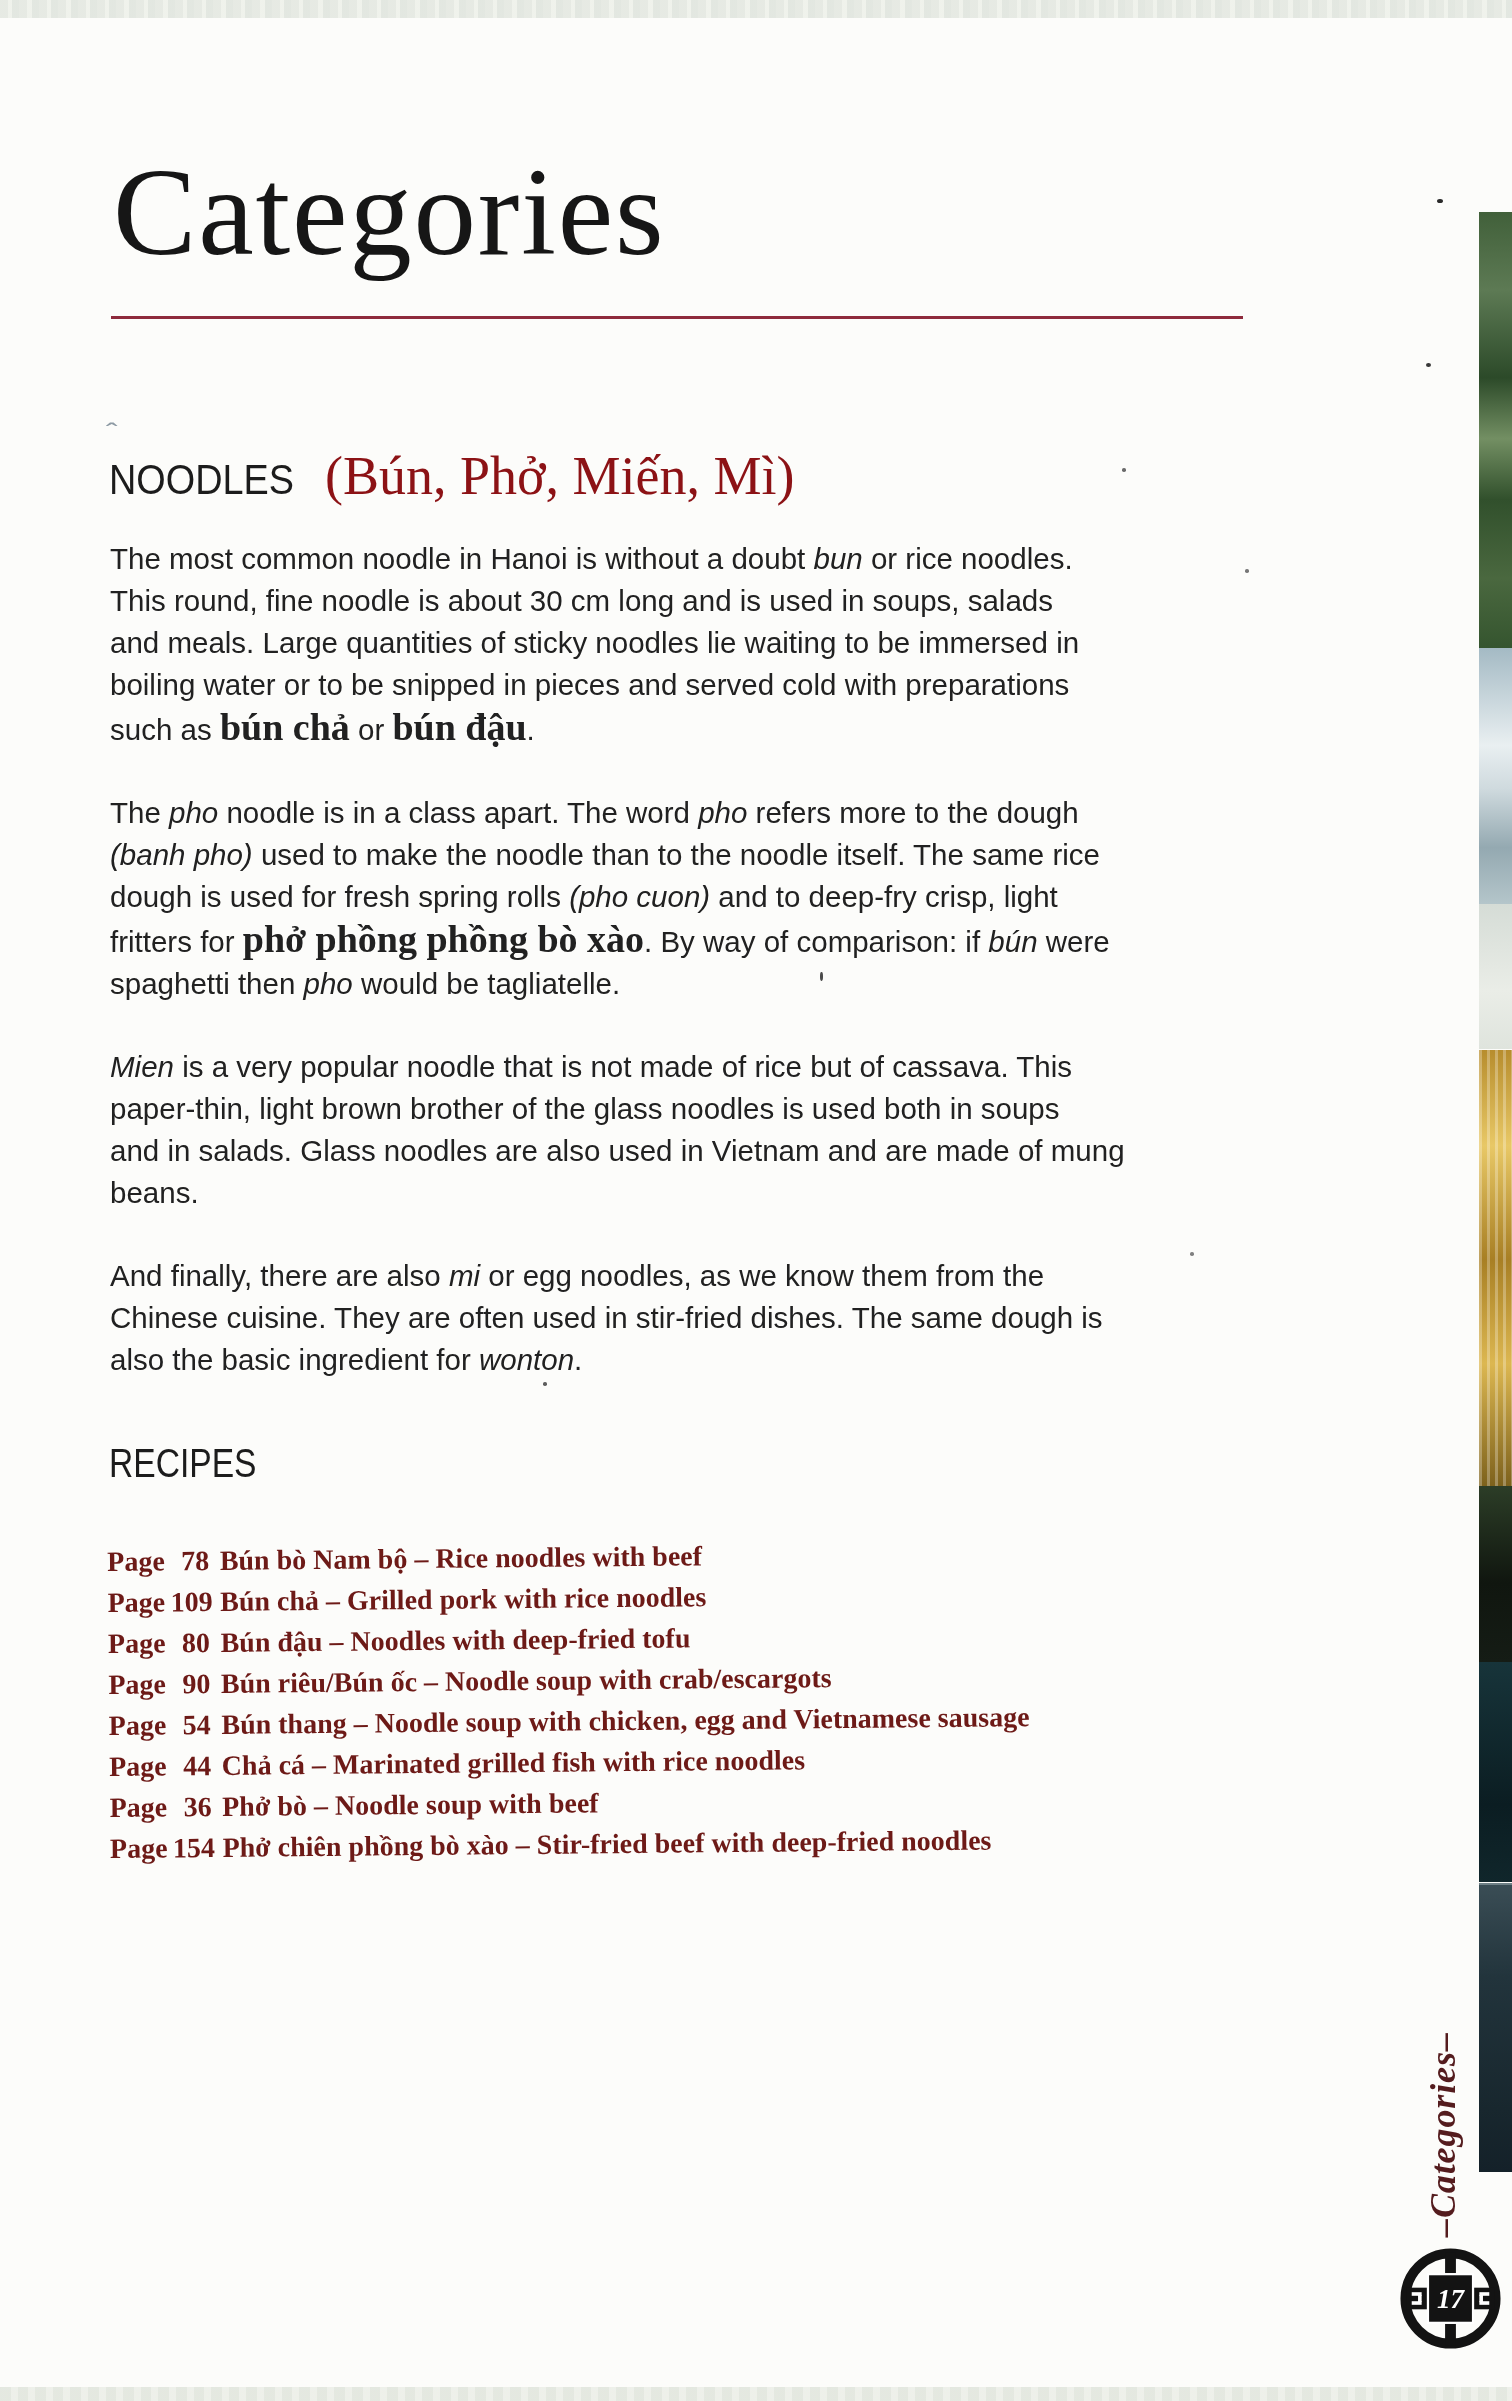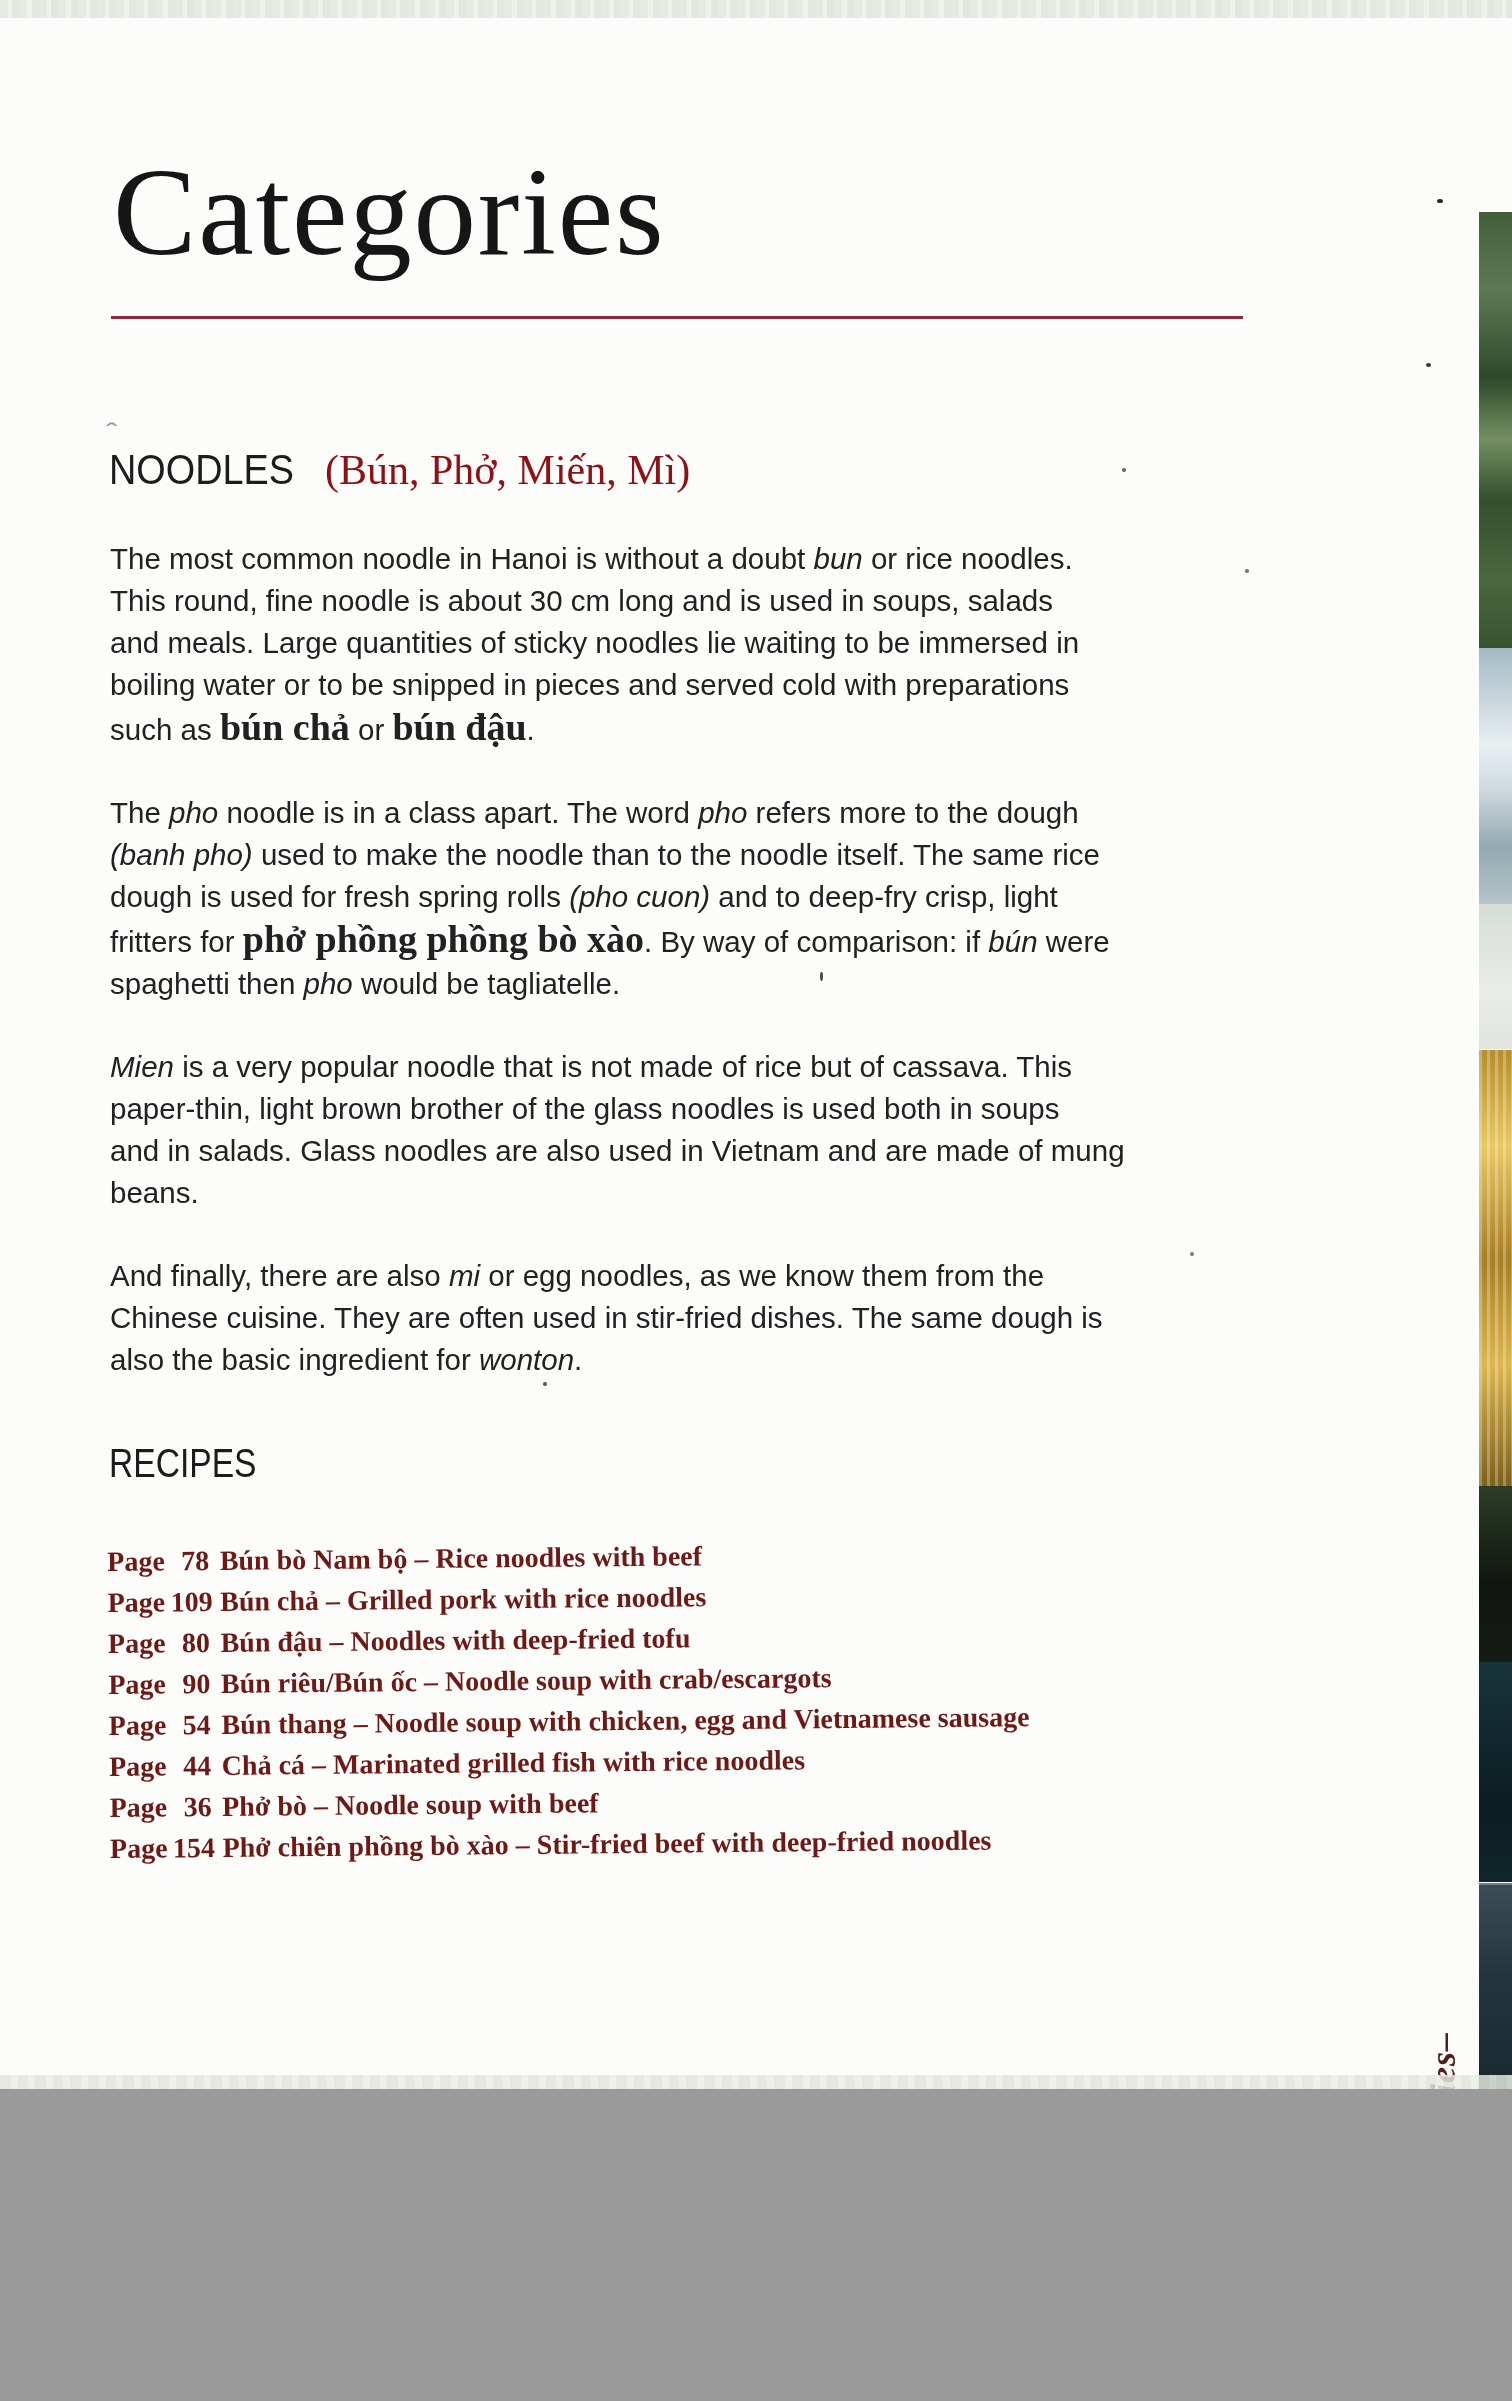--- a/index.html
+++ b/index.html
@@ -1,18 +1,18 @@
 <!DOCTYPE html>
 <html style="--accent-red: #8c1215; --list-maroon: #6d1a17; --rule: #8e2a3c;font-size:14px"><head>
 <meta charset="utf-8">
 <style>
   html,body{margin:0;padding:0;background:#9a9a9a;}
   .page{
     position:relative;
-    width:1513px;height:2089px;
+    width:1513px;height:2401px;
     background:#fcfcfa;
     overflow:hidden;
     font-family:"Liberation Sans",sans-serif;
   }
   
   .top-strip{
     position:absolute;left:0;top:0;width:1513px;height:17.6px;
     background:repeating-linear-gradient(90deg,#e4e8e1 0 8px,#eef1ea 8px 12.3px,#e0e5de 12.3px 19.4px);
     opacity:.9;
   }
@@ -42,21 +42,21 @@
   .section-heading{
     position:absolute;left:109px;top:445px;white-space:nowrap;
   }
   .section-heading .main{
     display:inline-block;
     font-size:43px;color:#1c1c1c;letter-spacing:0px;
     transform:scaleX(.88);transform-origin:left bottom;
   }
   .section-heading .sub{
     font-family:"Liberation Serif",serif;
-    font-size:42px;color:var(--accent-red,#8c1215);
+    font-size:54px;color:var(--accent-red,#8c1215);
     margin-left:1.8px;
   }
   
   .body-copy{
     position:absolute;left:110px;top:538px;width:1181px;
     font-size:29.5px;line-height:42px;color:#212121;
   }
   .body-par{margin:0 0 41px 0;padding:0;}
   .line{display:block;white-space:nowrap;}
   .seg-p{font-style:normal;}

